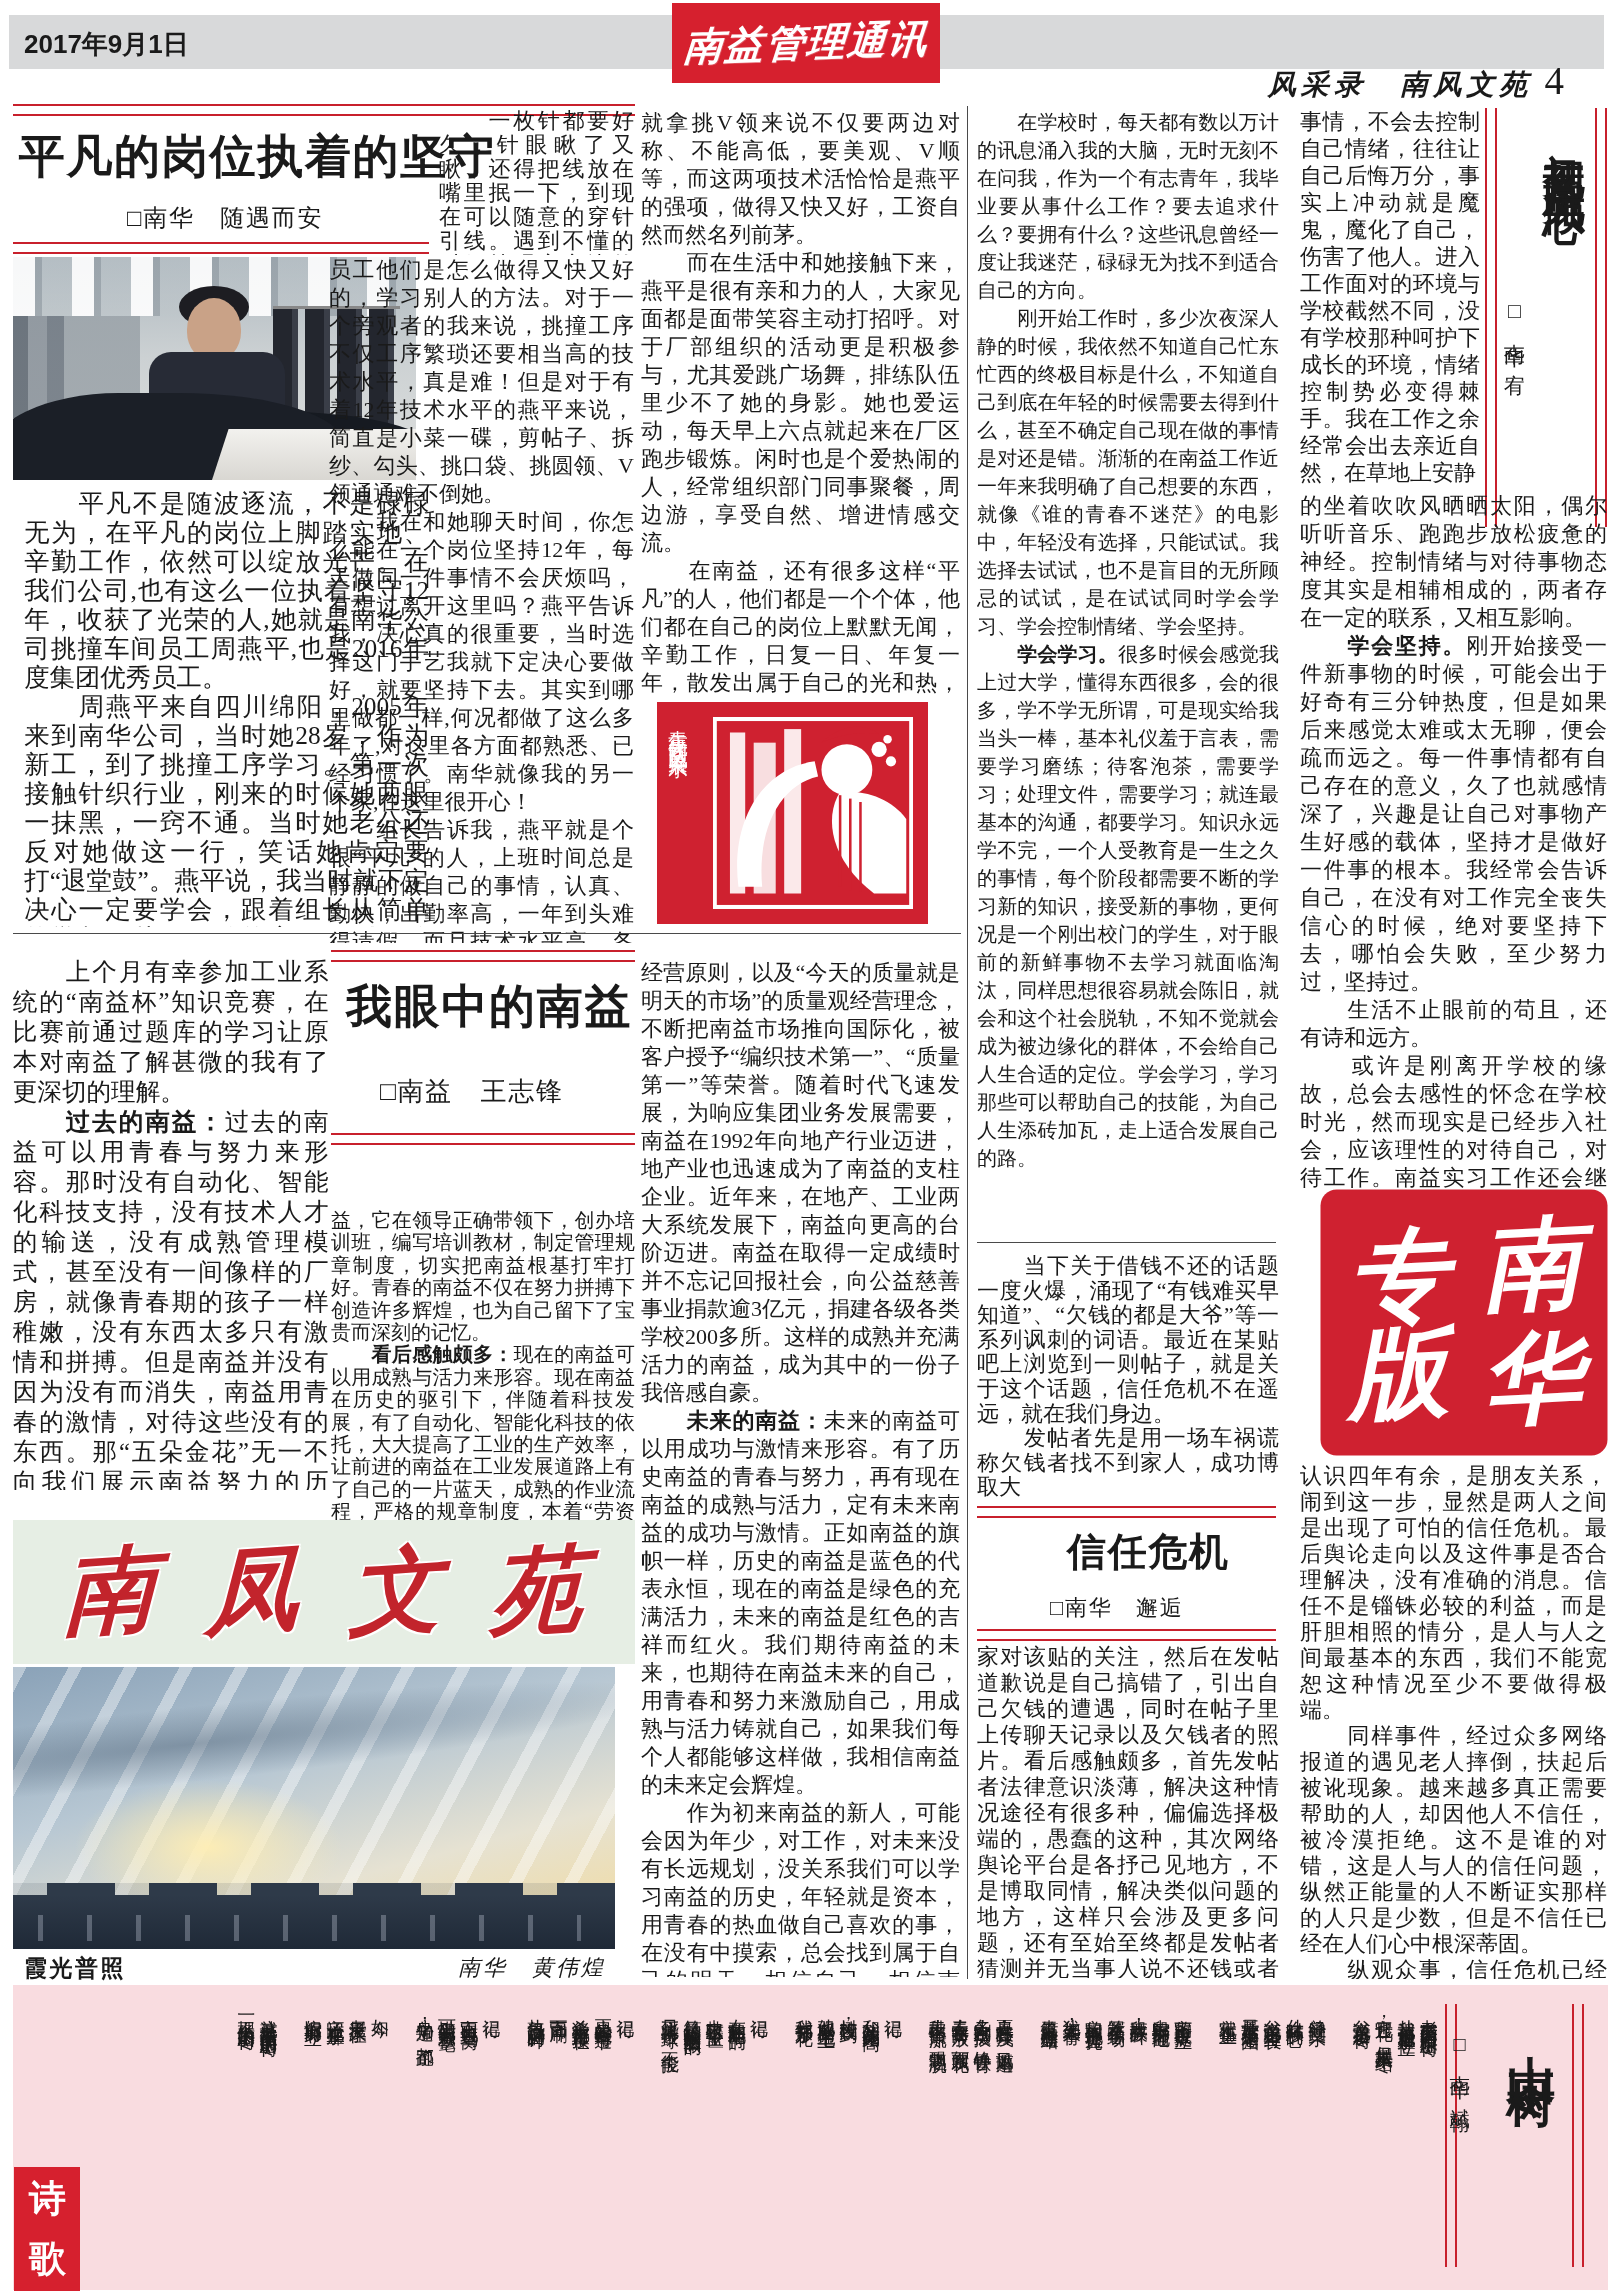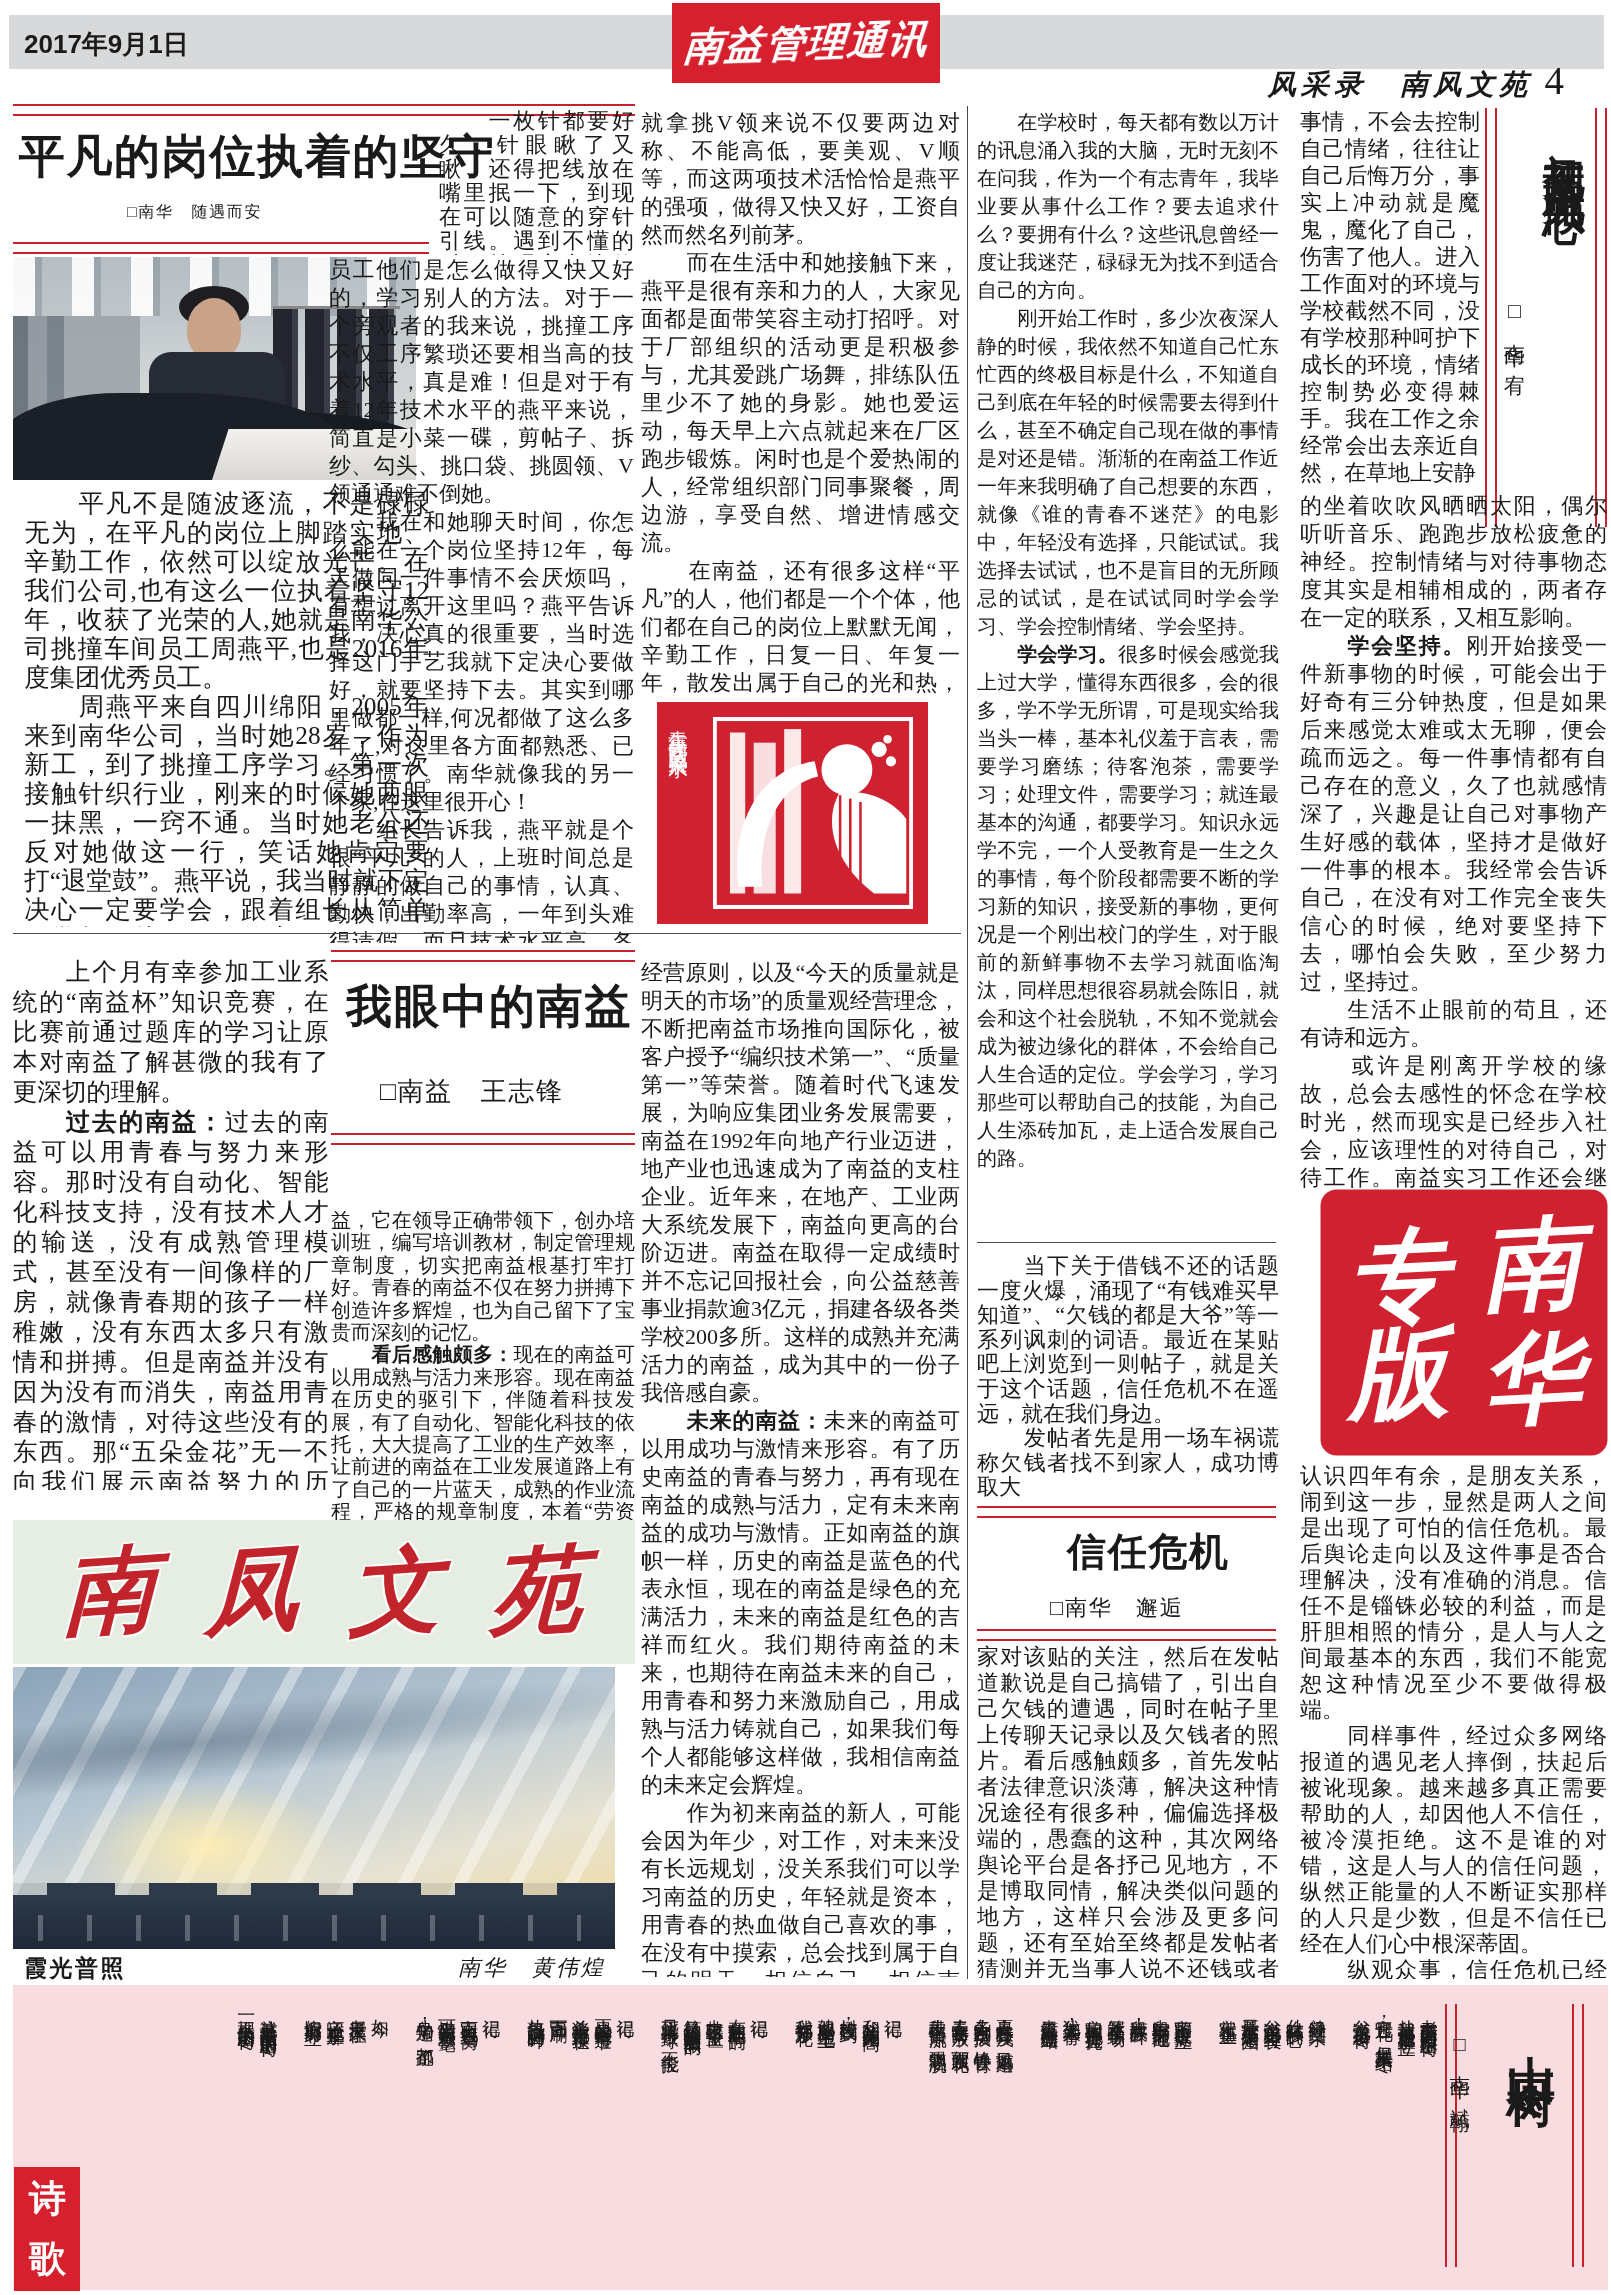--- a/index.html
+++ b/index.html
@@ -16,21 +16,21 @@
   .page-num{font-size:39px;font-style:normal;font-weight:normal;letter-spacing:0;margin-left:12px;}
   
   .hrule2{position:absolute;height:7.6px;border-top:2.5px solid #c8202c;border-bottom:2.5px solid #c8202c;}
   .vrule2{position:absolute;width:7.6px;border-left:2.5px solid #c8202c;border-right:2.5px solid #c8202c;}
   .hline{position:absolute;height:0;border-top:1.7px solid #4a4a4a;}
   .vline{position:absolute;width:0;border-left:1.7px solid #4a4a4a;}
   .tcol{position:absolute;text-align:justify;overflow:hidden;}
   .tcol p{margin:0;text-indent:0;white-space:pre-wrap;}
   .lead{font-weight:bold;font-family:"Liberation Sans","DejaVu Sans",sans-serif;}
   .htitle{position:absolute;font-weight:900;letter-spacing:1.7px;white-space:nowrap;}
-  .byline{position:absolute;font-size:16px;letter-spacing:1.7px;white-space:nowrap;}
+  .byline{position:absolute;font-size:24px;letter-spacing:1.7px;white-space:nowrap;}
   
   .a1-col1{left:10.2px;top:489px;width:405px;height:438px;font-size:25.4px;line-height:29px;margin-left:14px;}
   .a1-col2n{left:439px;top:109px;width:195px;height:146px;font-size:22px;line-height:24px;}
   .a1-col2w{left:329px;top:256px;width:305px;height:687px;font-size:22px;line-height:28px;}
   .a1-col3{left:641px;top:109px;width:319px;height:590px;font-size:22px;line-height:28px;}
   
   .photo1{position:absolute;left:12.7px;top:257px;width:403px;height:223px;overflow:hidden;
           background:linear-gradient(#aeb8bf,#ccd1d3 45%,#dfe0de);}
   .p1-lights{position:absolute;left:0;top:0;width:100%;height:59px;
           background:repeating-linear-gradient(90deg,rgba(255,255,255,.9) 0 22px,rgba(140,150,158,.6) 22px 29px,rgba(190,198,202,.4) 29px 59px);}

